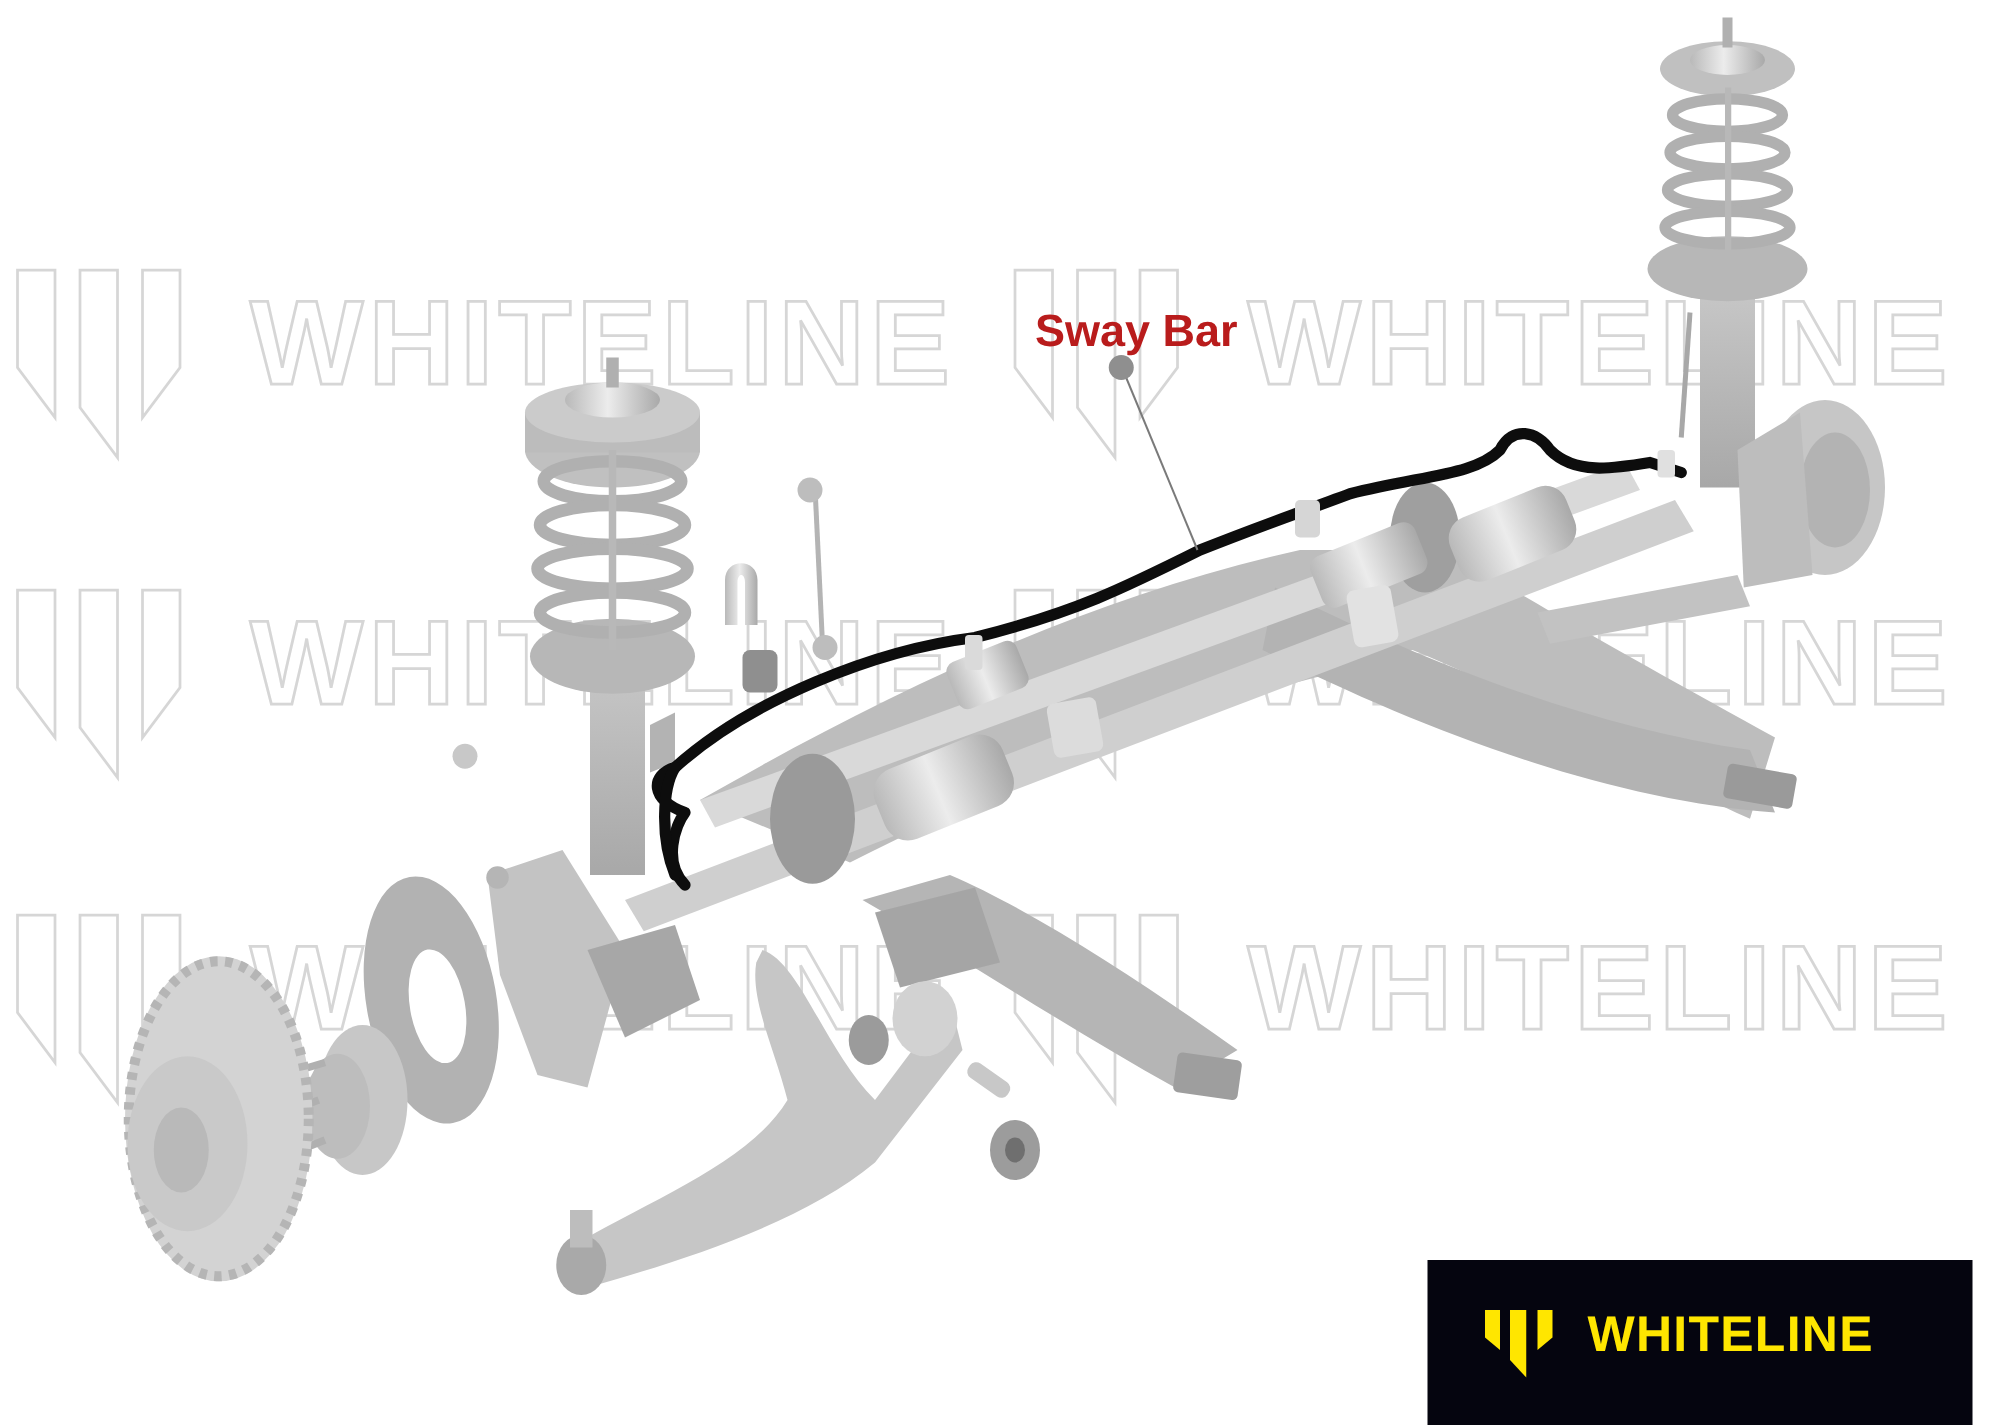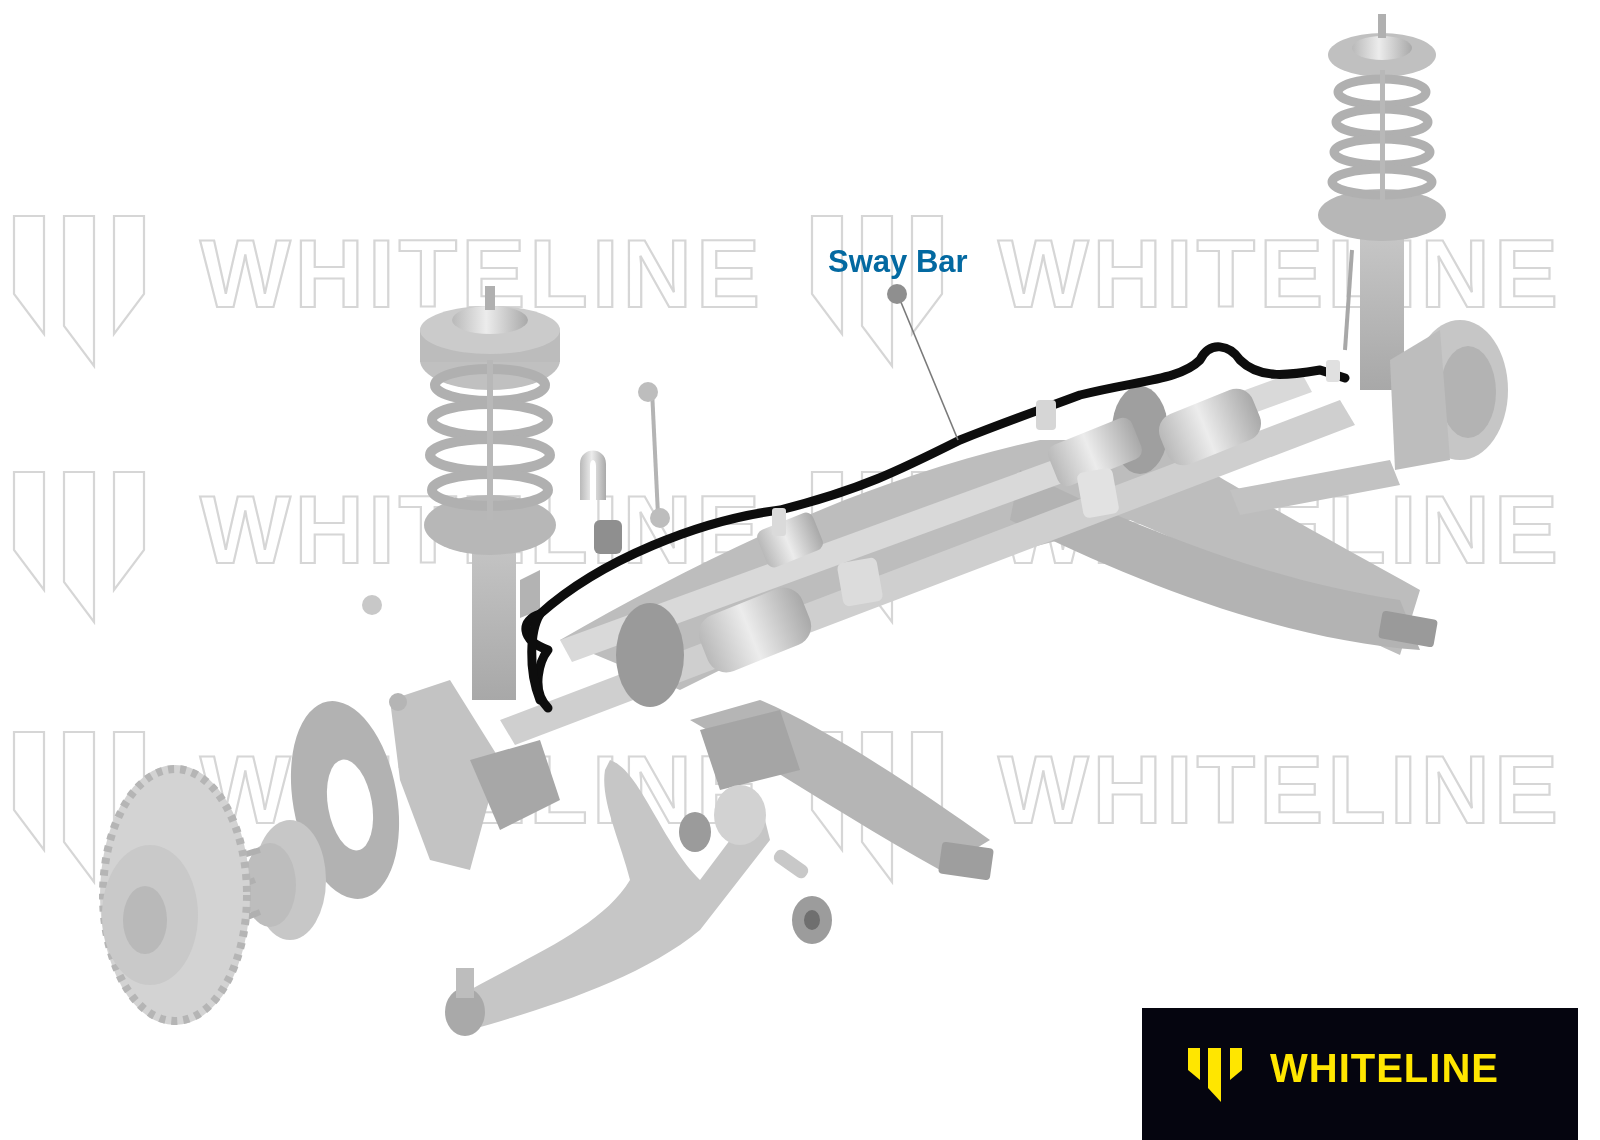--- a/index.html
+++ b/index.html
@@ -5,21 +5,21 @@
   html, body { margin: 0; padding: 0; background: #ffffff; }
   body { width: 1600px; height: 1140px; position: relative; overflow: hidden;
          font-family: "Liberation Sans", sans-serif; }
   .stage { position: absolute; left: 0; top: 0; width: 1352px; height: 1140px; text-align: center; }
   svg.layer { position: absolute; left: 0; top: 0; }
   .wm-text { font-family: "Liberation Sans", sans-serif; font-weight: 700;
              font-size: 96px; letter-spacing: 4px; fill: none;
              stroke: #d6d6d6; stroke-width: 2.2; }
   .callout-label { position: absolute; left: 828px; top: 244px;
                    font-family: "Liberation Sans", sans-serif; font-weight: 700;
-                   font-size: 31px; color: #0369a1; white-space: nowrap; }
+                   font-size: 36px; color: #b91c1c; white-space: nowrap; }
   .brand-box { position: absolute; left: 1142px; top: 1008px; width: 436px; height: 132px;
                background: #05050f; display: flex; align-items: center; }
   .brand-mark { position: absolute; left: 44px; top: 40px; }
   .brand-text { position: absolute; left: 128px; top: 38px;
                 font-family: "Liberation Sans", sans-serif; font-weight: 900;
                 font-size: 40px; letter-spacing: 1px; color: #ffe600; }
 </style>
 </head>
 <body>
 

